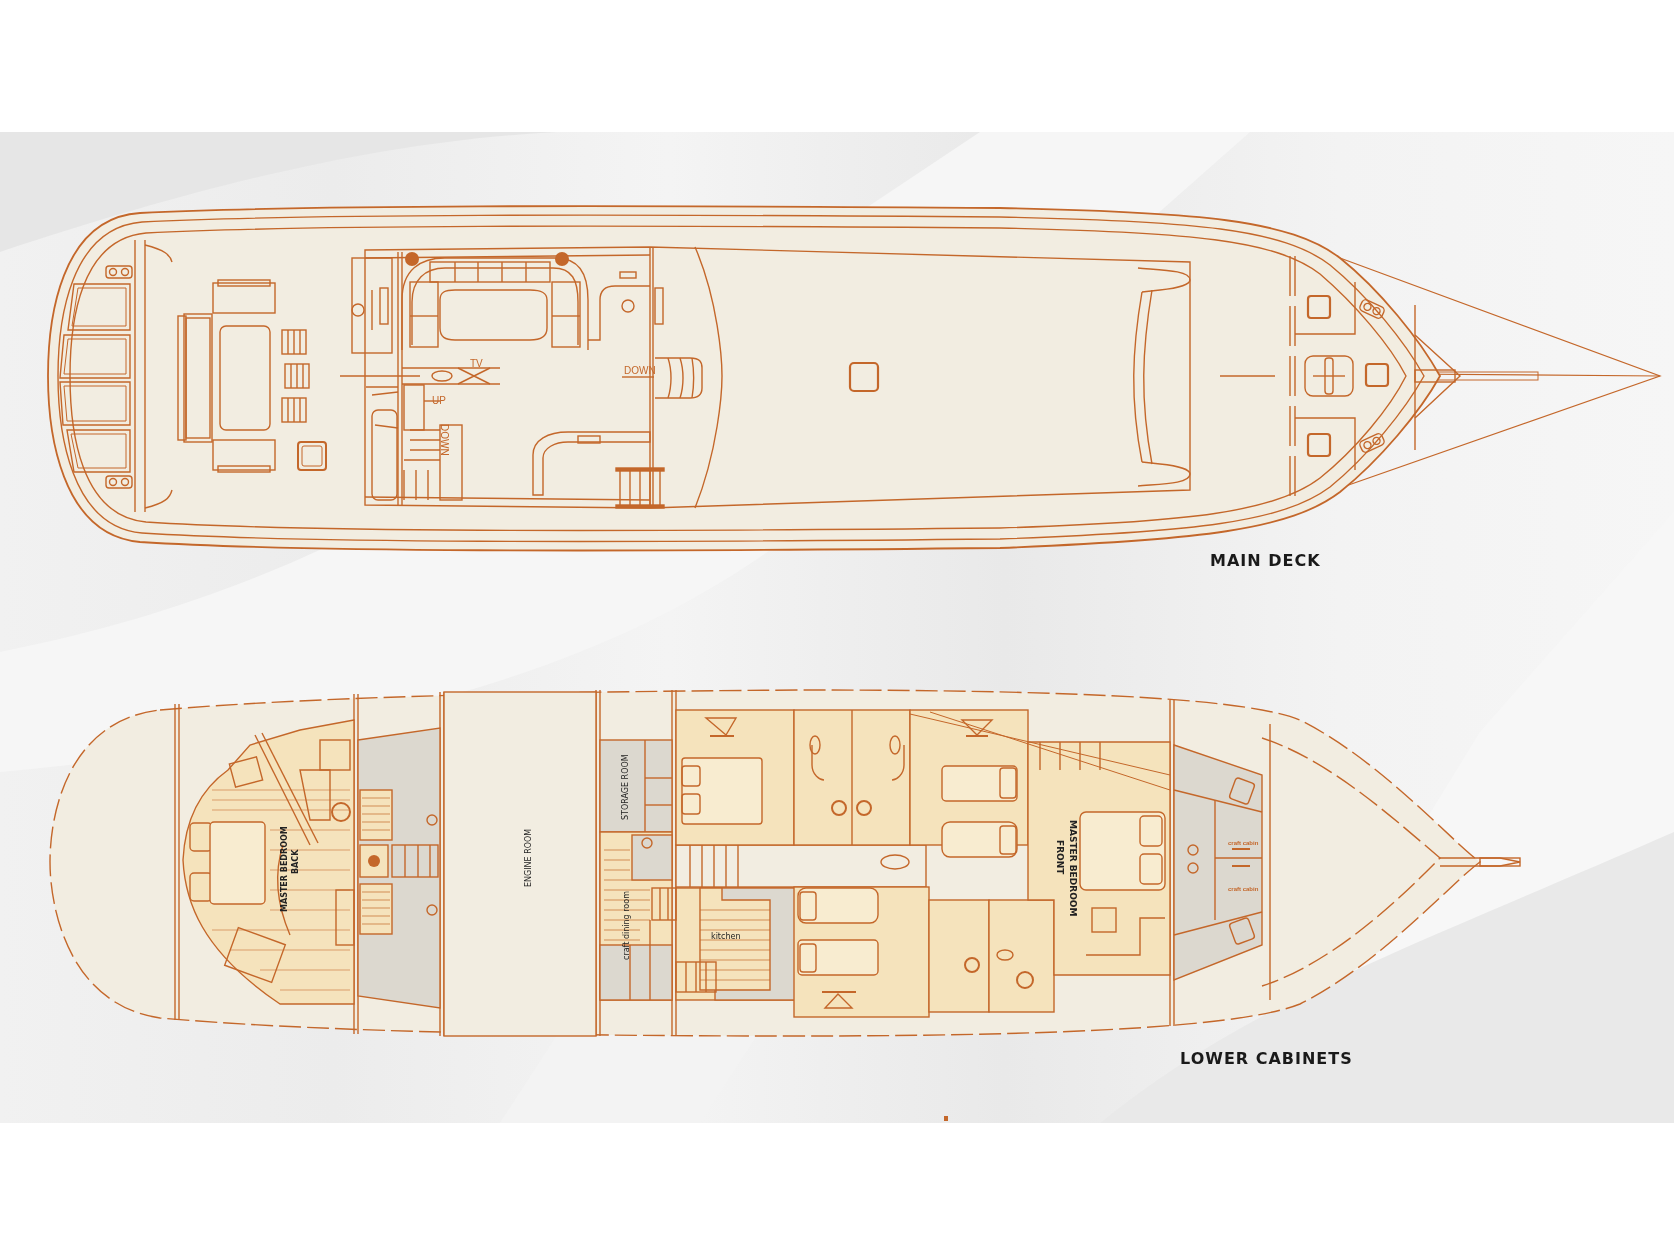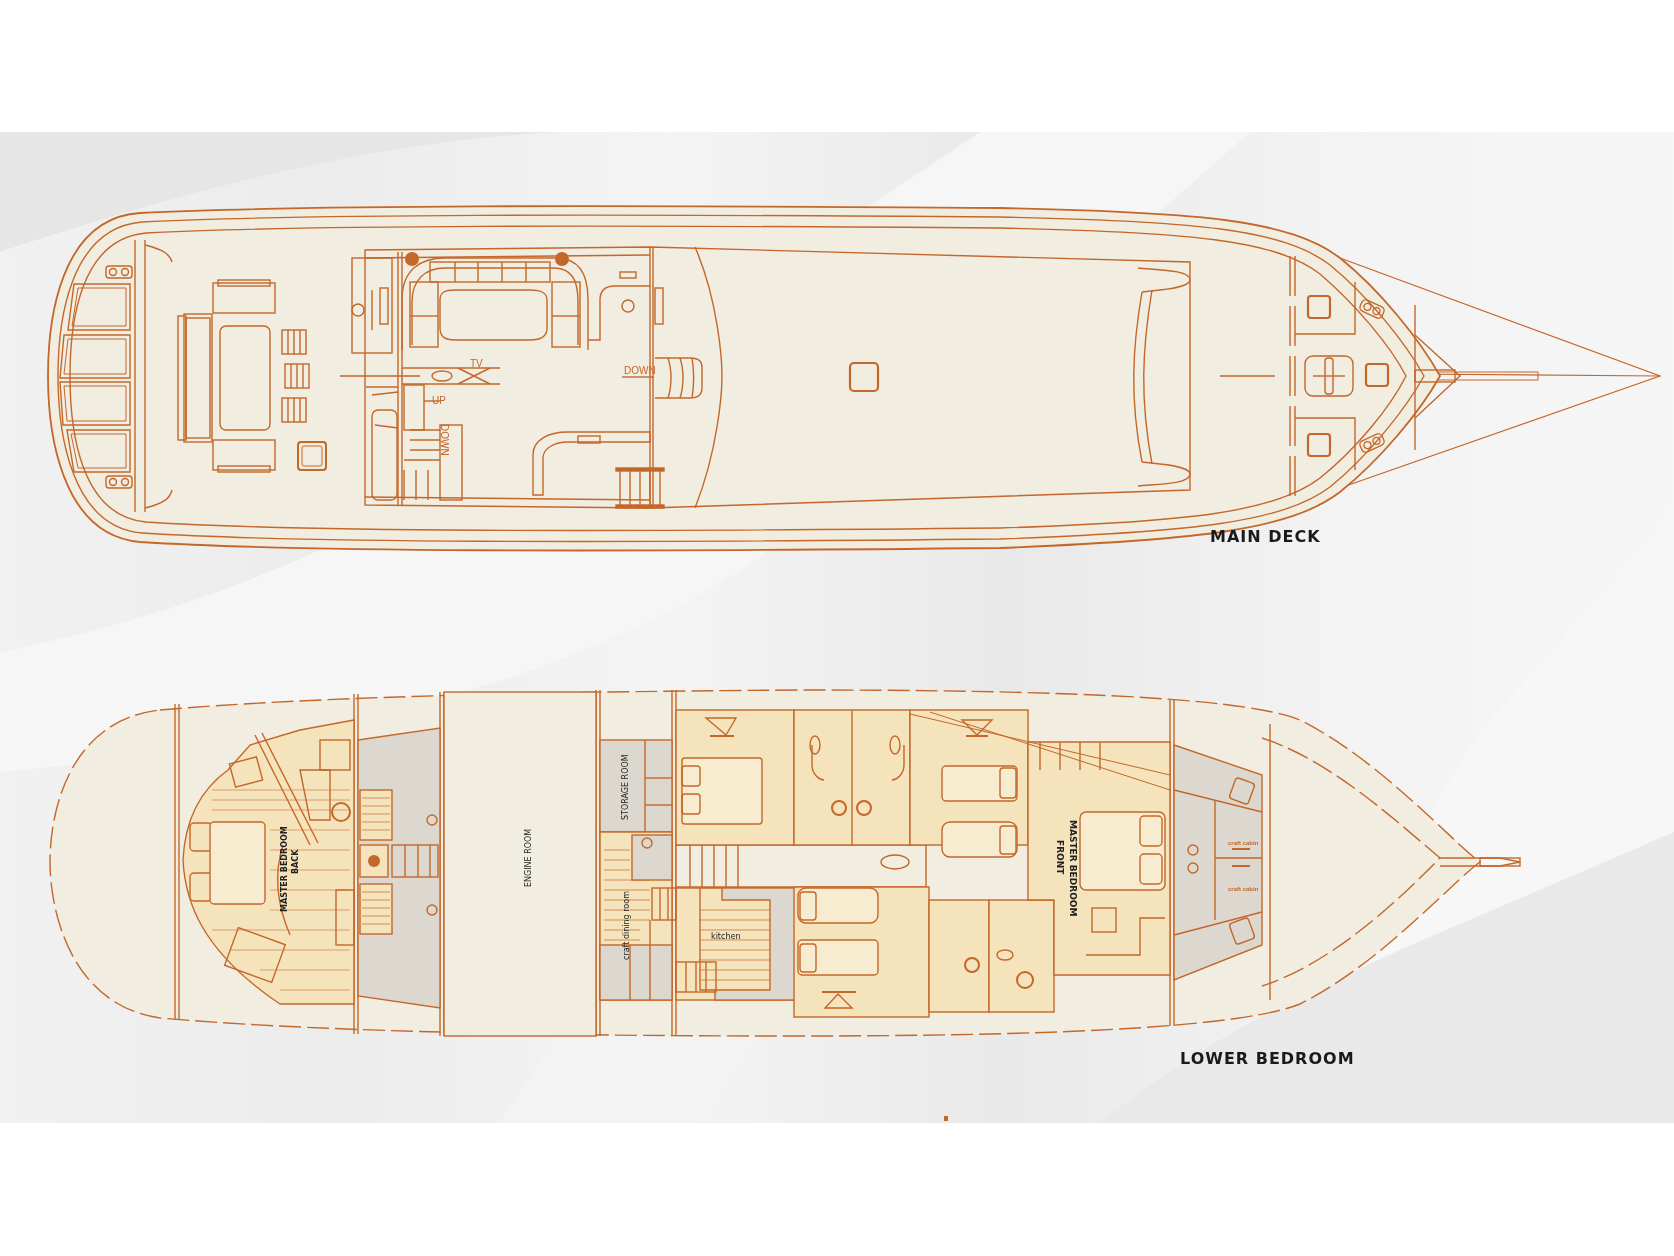--- a/index.html
+++ b/index.html
@@ -176,21 +176,21 @@
     <path d="M1415,305 L1415,450"></path>
     <path d="M1415,335 L1460,376 L1415,418"></path>
     <rect x="1415" y="370" width="40" height="12"></rect>
   </g>
   <text class="ol" x="470" y="367" font-size="10">TV</text>
   <text class="ol" x="432" y="404" font-size="10">UP</text>
   <text class="ol" x="624" y="374" font-size="10">DOWN</text>
   <text class="ol" x="0" y="0" font-size="10" transform="translate(441,424) rotate(90)">DOWN</text>
 </svg>
 
-<div class="label" style="left:1210px;top:527px;text-align:right;">MAIN DECK</div>
+<div class="label" style="left:1210px;top:551px;text-align:right;">MAIN DECK</div>
 
 <svg class="plan" width="1674" height="1256">
   <g fill="none" stroke="#c4672a" stroke-width="1.4">
     <path d="M160,710 C300,698 500,692 800,690 C1100,690 1250,700 1300,720 C1380,760 1450,840 1480,862 C1450,884 1380,964 1300,1004 C1250,1024 1100,1036 800,1036 C500,1036 300,1030 160,1018 C70,1005 50,910 50,862 C50,810 70,720 160,710 Z" fill="#f2ede1" stroke-dasharray="22,6"></path>
     <path d="M1262,738 C1330,760 1395,820 1440,858 C1395,904 1330,964 1262,986" stroke-dasharray="22,6"></path>
     <path d="M1440,858 L1500,858 L1520,862 L1500,866 L1440,866"></path>
     <rect x="1480" y="858" width="40" height="8"></rect>
 
     <line x1="175" y1="704" x2="175" y2="1020"></line>
       <line x1="179" y1="704" x2="179" y2="1020"></line>
@@ -376,13 +376,13 @@
   <text class="rl" font-size="8" transform="translate(628,820) rotate(-90)">STORAGE ROOM</text>
   <text class="rl" font-size="8" transform="translate(629,960) rotate(-90)">craft dining room</text>
   <text class="rl" font-size="8" x="711" y="939">kitchen</text>
   <text class="rl" font-size="9" font-weight="bold" transform="translate(1070,820) rotate(90)">MASTER BEDROOM</text>
   <text class="rl" font-size="9" font-weight="bold" transform="translate(1057,840) rotate(90)">FRONT</text>
   <text class="ol" font-size="6" font-weight="bold" x="1228" y="845">craft cabin</text>
   <text class="ol" font-size="6" font-weight="bold" x="1228" y="891">craft cabin</text>
   <rect x="944" y="1116" width="4" height="5" fill="#c4672a"></rect>
 </svg>
 
-<div class="label" style="left:1180px;top:1049px;">LOWER BEDROOM</div>
+<div class="label" style="left:1180px;top:1049px;">LOWER CABINETS</div>
 
 </body></html>

